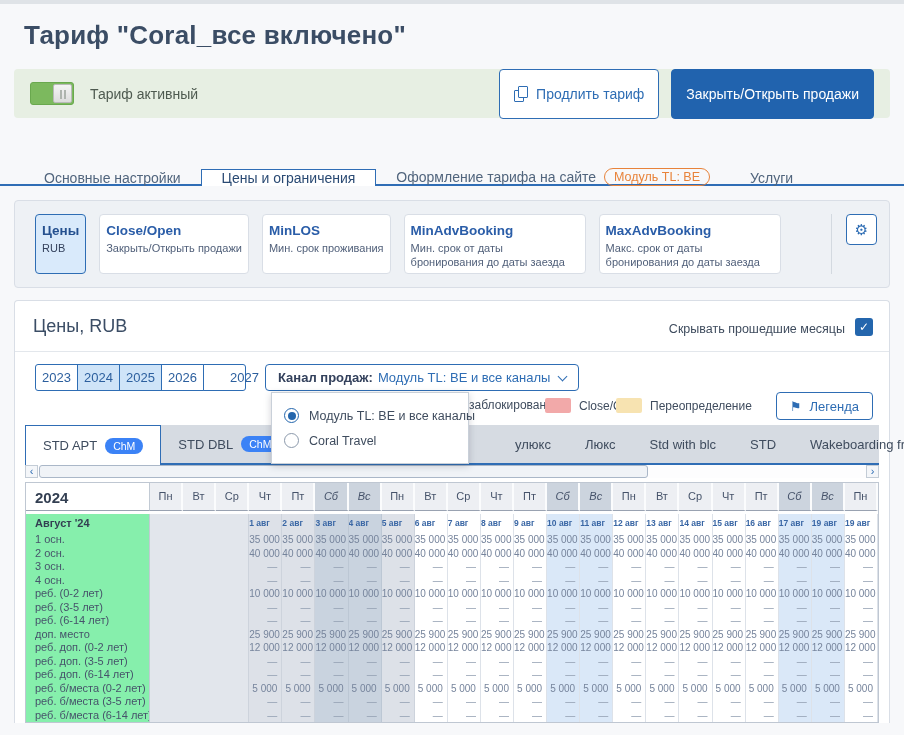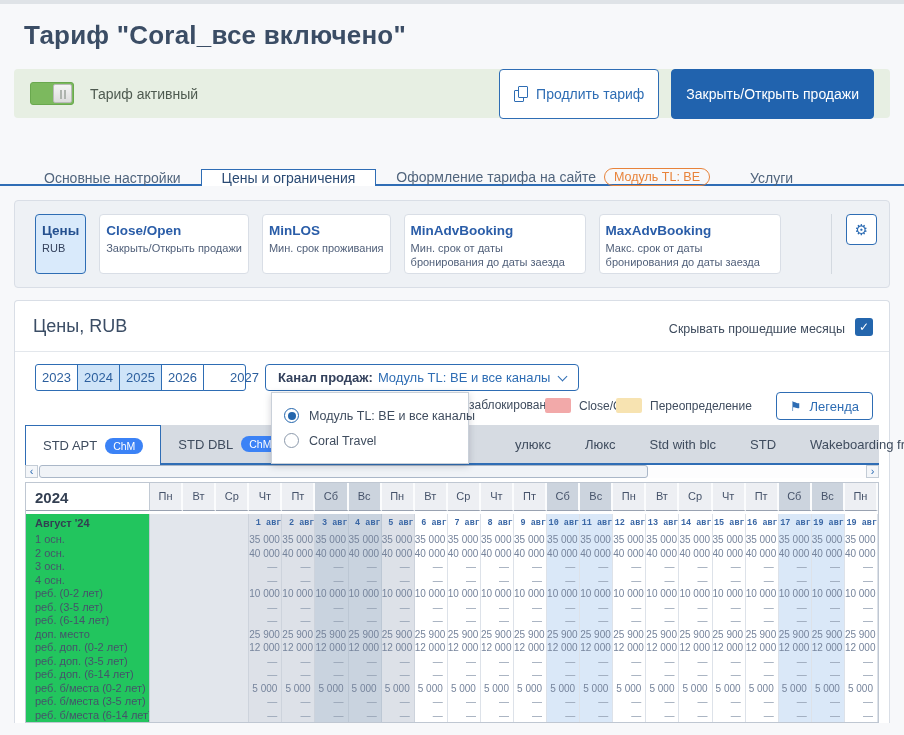--- a/index.html
+++ b/index.html
@@ -113,27 +113,27 @@
 
   
   .rt-wrap { margin:4px 10px 0; border:1px solid #bfc7d2; background:#fff; }
   .rt-grid { display:grid; }
   .rt-head { margin-bottom:3px; }
   .cell { overflow:hidden; white-space:nowrap; }
   .h-year { background:#fff; border-bottom:1px solid #99a2b1; border-right:1px solid #c2cad4;
     font-size:15px; font-weight:700; color:#333f52; padding:6px 0 4px 9px; }
   .h-wd { background:#edeff3; border-bottom:1px solid #99a2b1; border-right:2px solid #fbfcfd;
     font-size:11px; color:#46536a; text-align:center; padding:7px 0 4px; }
-  .h-wd.we { background:#ccd4de; }
-  .lab { background:#22c55e; border-right:1px solid #c2cad4; font-size:11px; color:#46536a; padding-left:9px; }
+  .h-wd.we { background:#ccd4de;font-style:italic; }
+  .lab { background:#86efac; border-right:1px solid #c2cad4; font-size:11px; color:#46536a; padding-left:9px; }
   .lab.month { font-weight:700; color:#333f52; }
   .mrow { height:19px; line-height:19px; }
   .drow { height:13.5px; line-height:13.5px; }
   .dcell { border-right:1px solid #dde2e9; text-align:right; padding-right:4px; font-size:10px; color:#76849c; }
-  .dcell.date { color:#3a67a5; font-weight:700; font-size:8.5px; text-align:right; padding-right:0;font-family:Liberation Mono, monospace; }
+  .dcell.date { color:#3a67a5; font-weight:700; font-size:8.5px; text-align:left; padding-right:0; }
   .dcell.dash { color:#93a0b2; }
   .c-norm { background:#fff; }
   .c-we { background:#dae8f8; }
   .c-past { background:#dde1e8; border-right-color:#cdd3dc; }
   .c-pastwe { background:#c9d3df; border-right-color:#bcc7d4; }
   .c-empty { background:#e2e6ec; border-right-color:#e2e6ec; }
   .c-empty.last { border-right-color:#cdd3dc; }
 </style>
 </head>
 <body>

